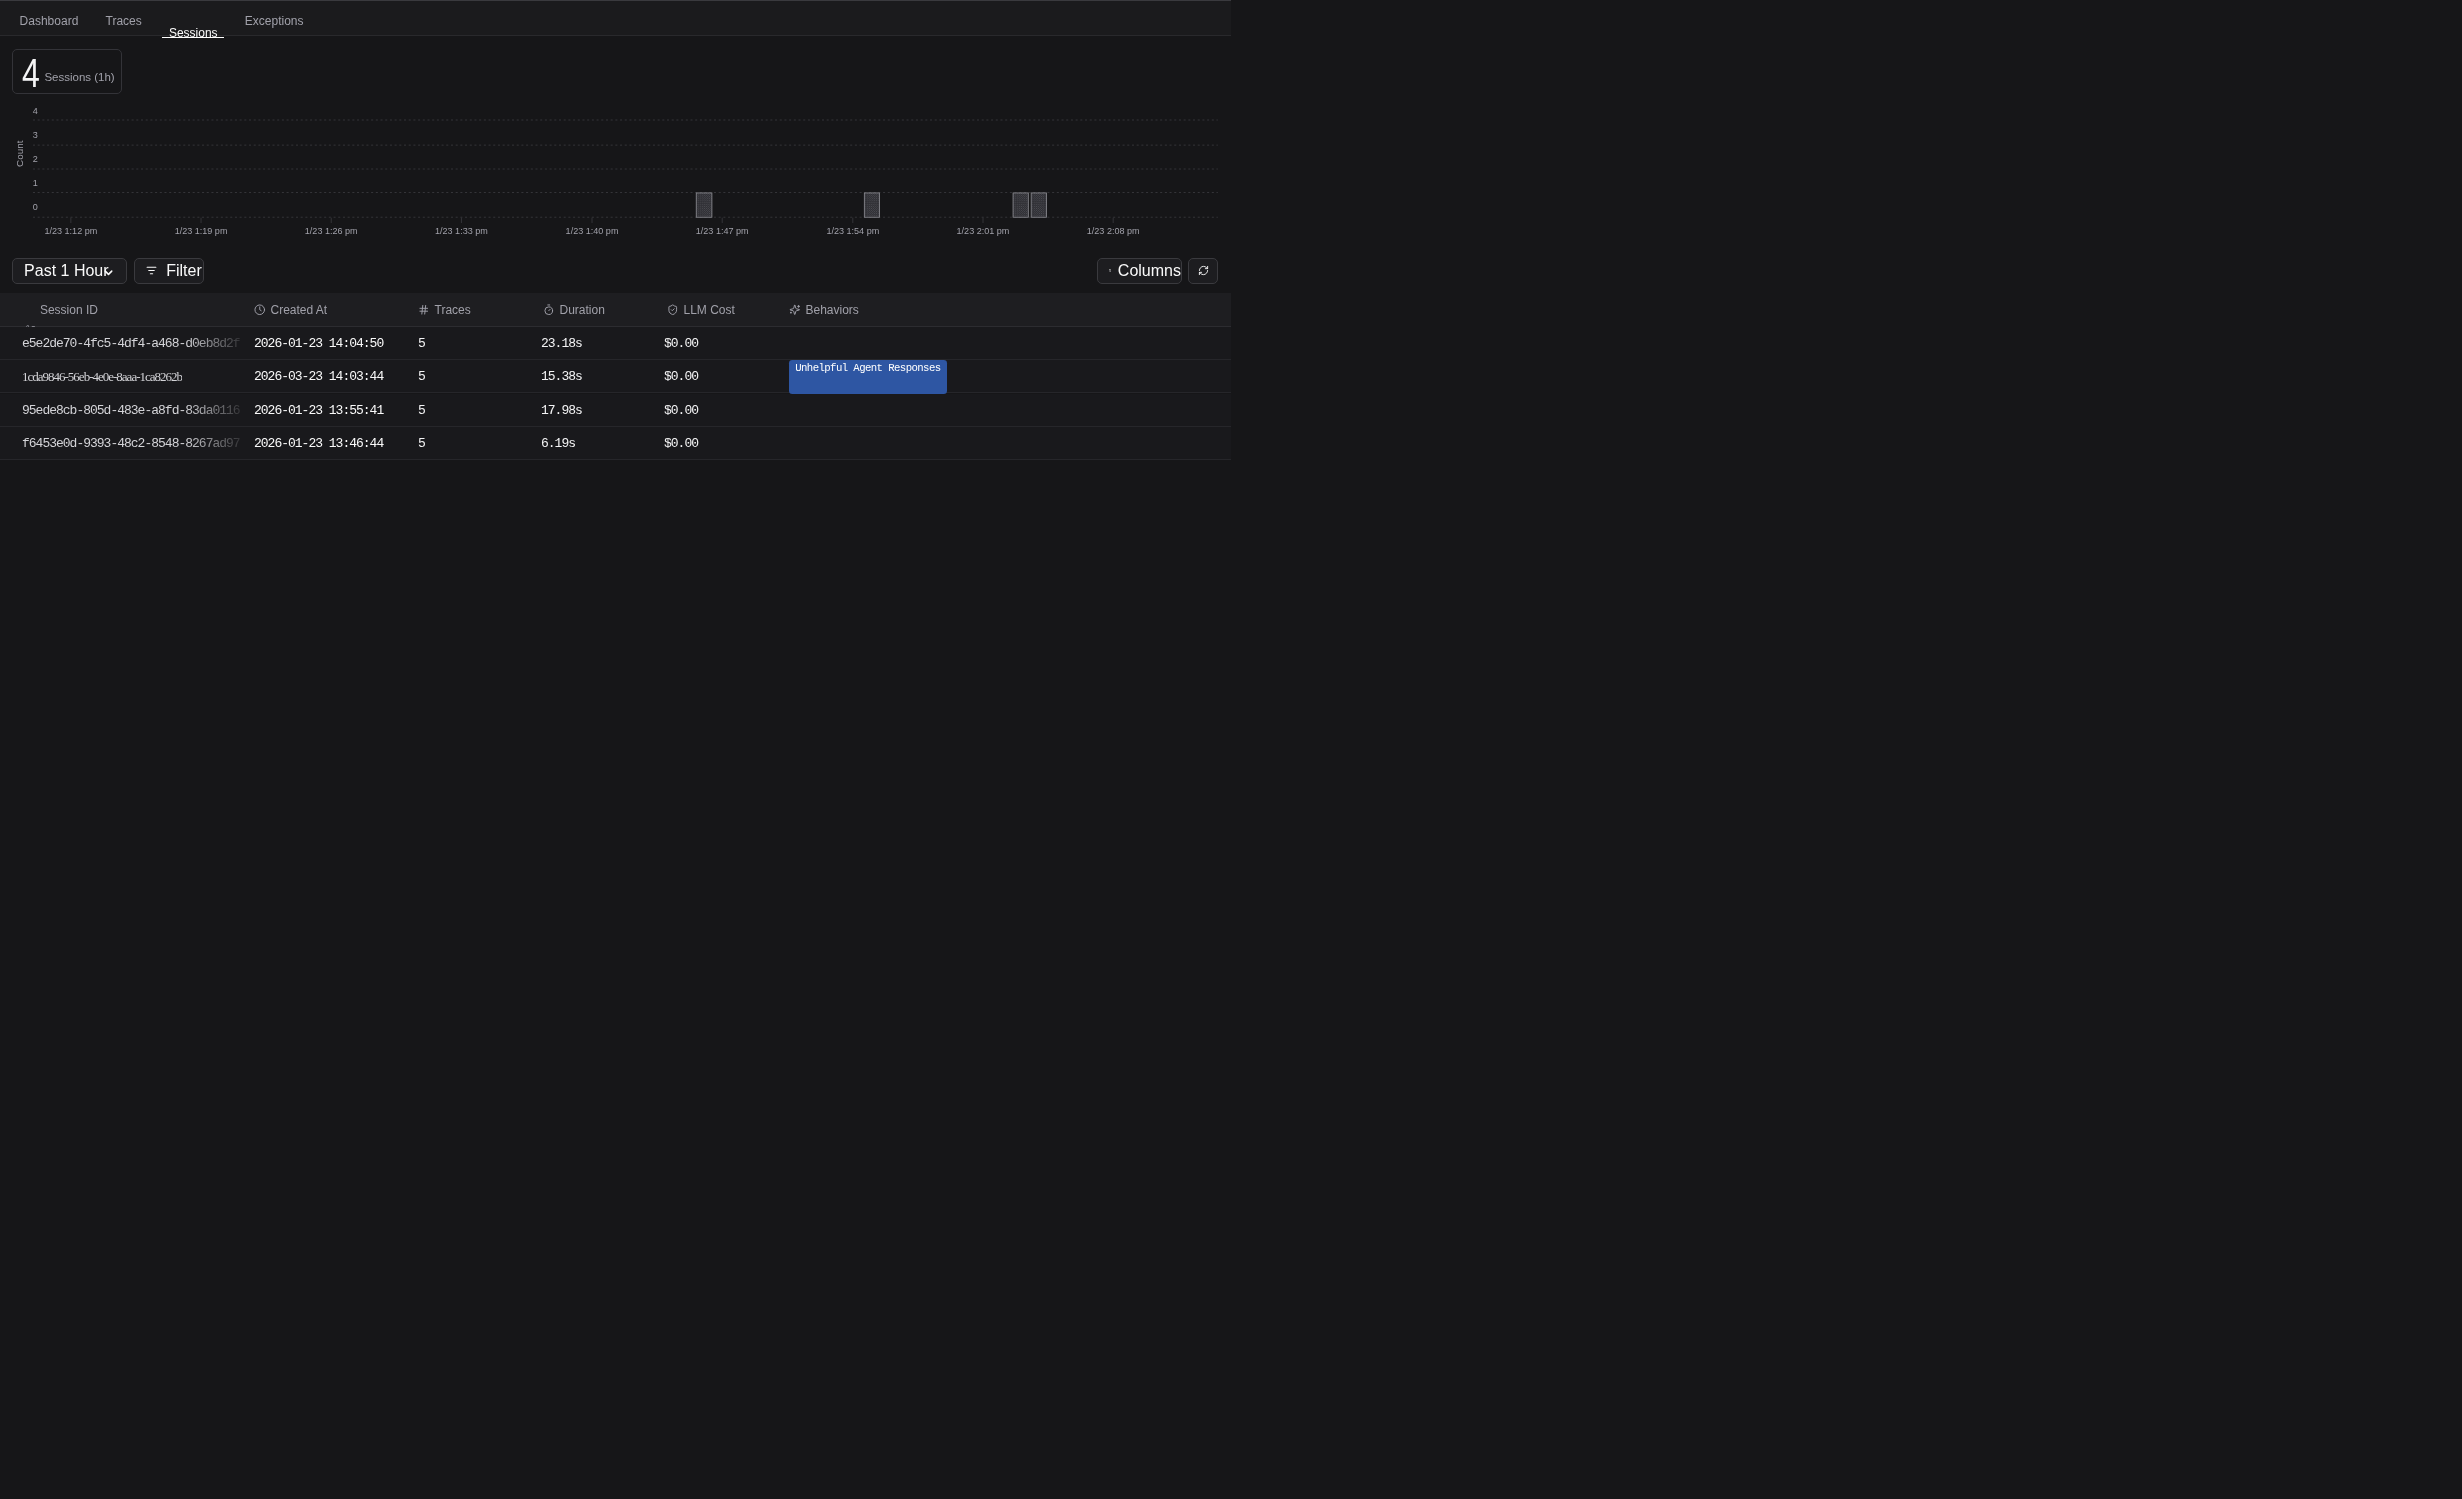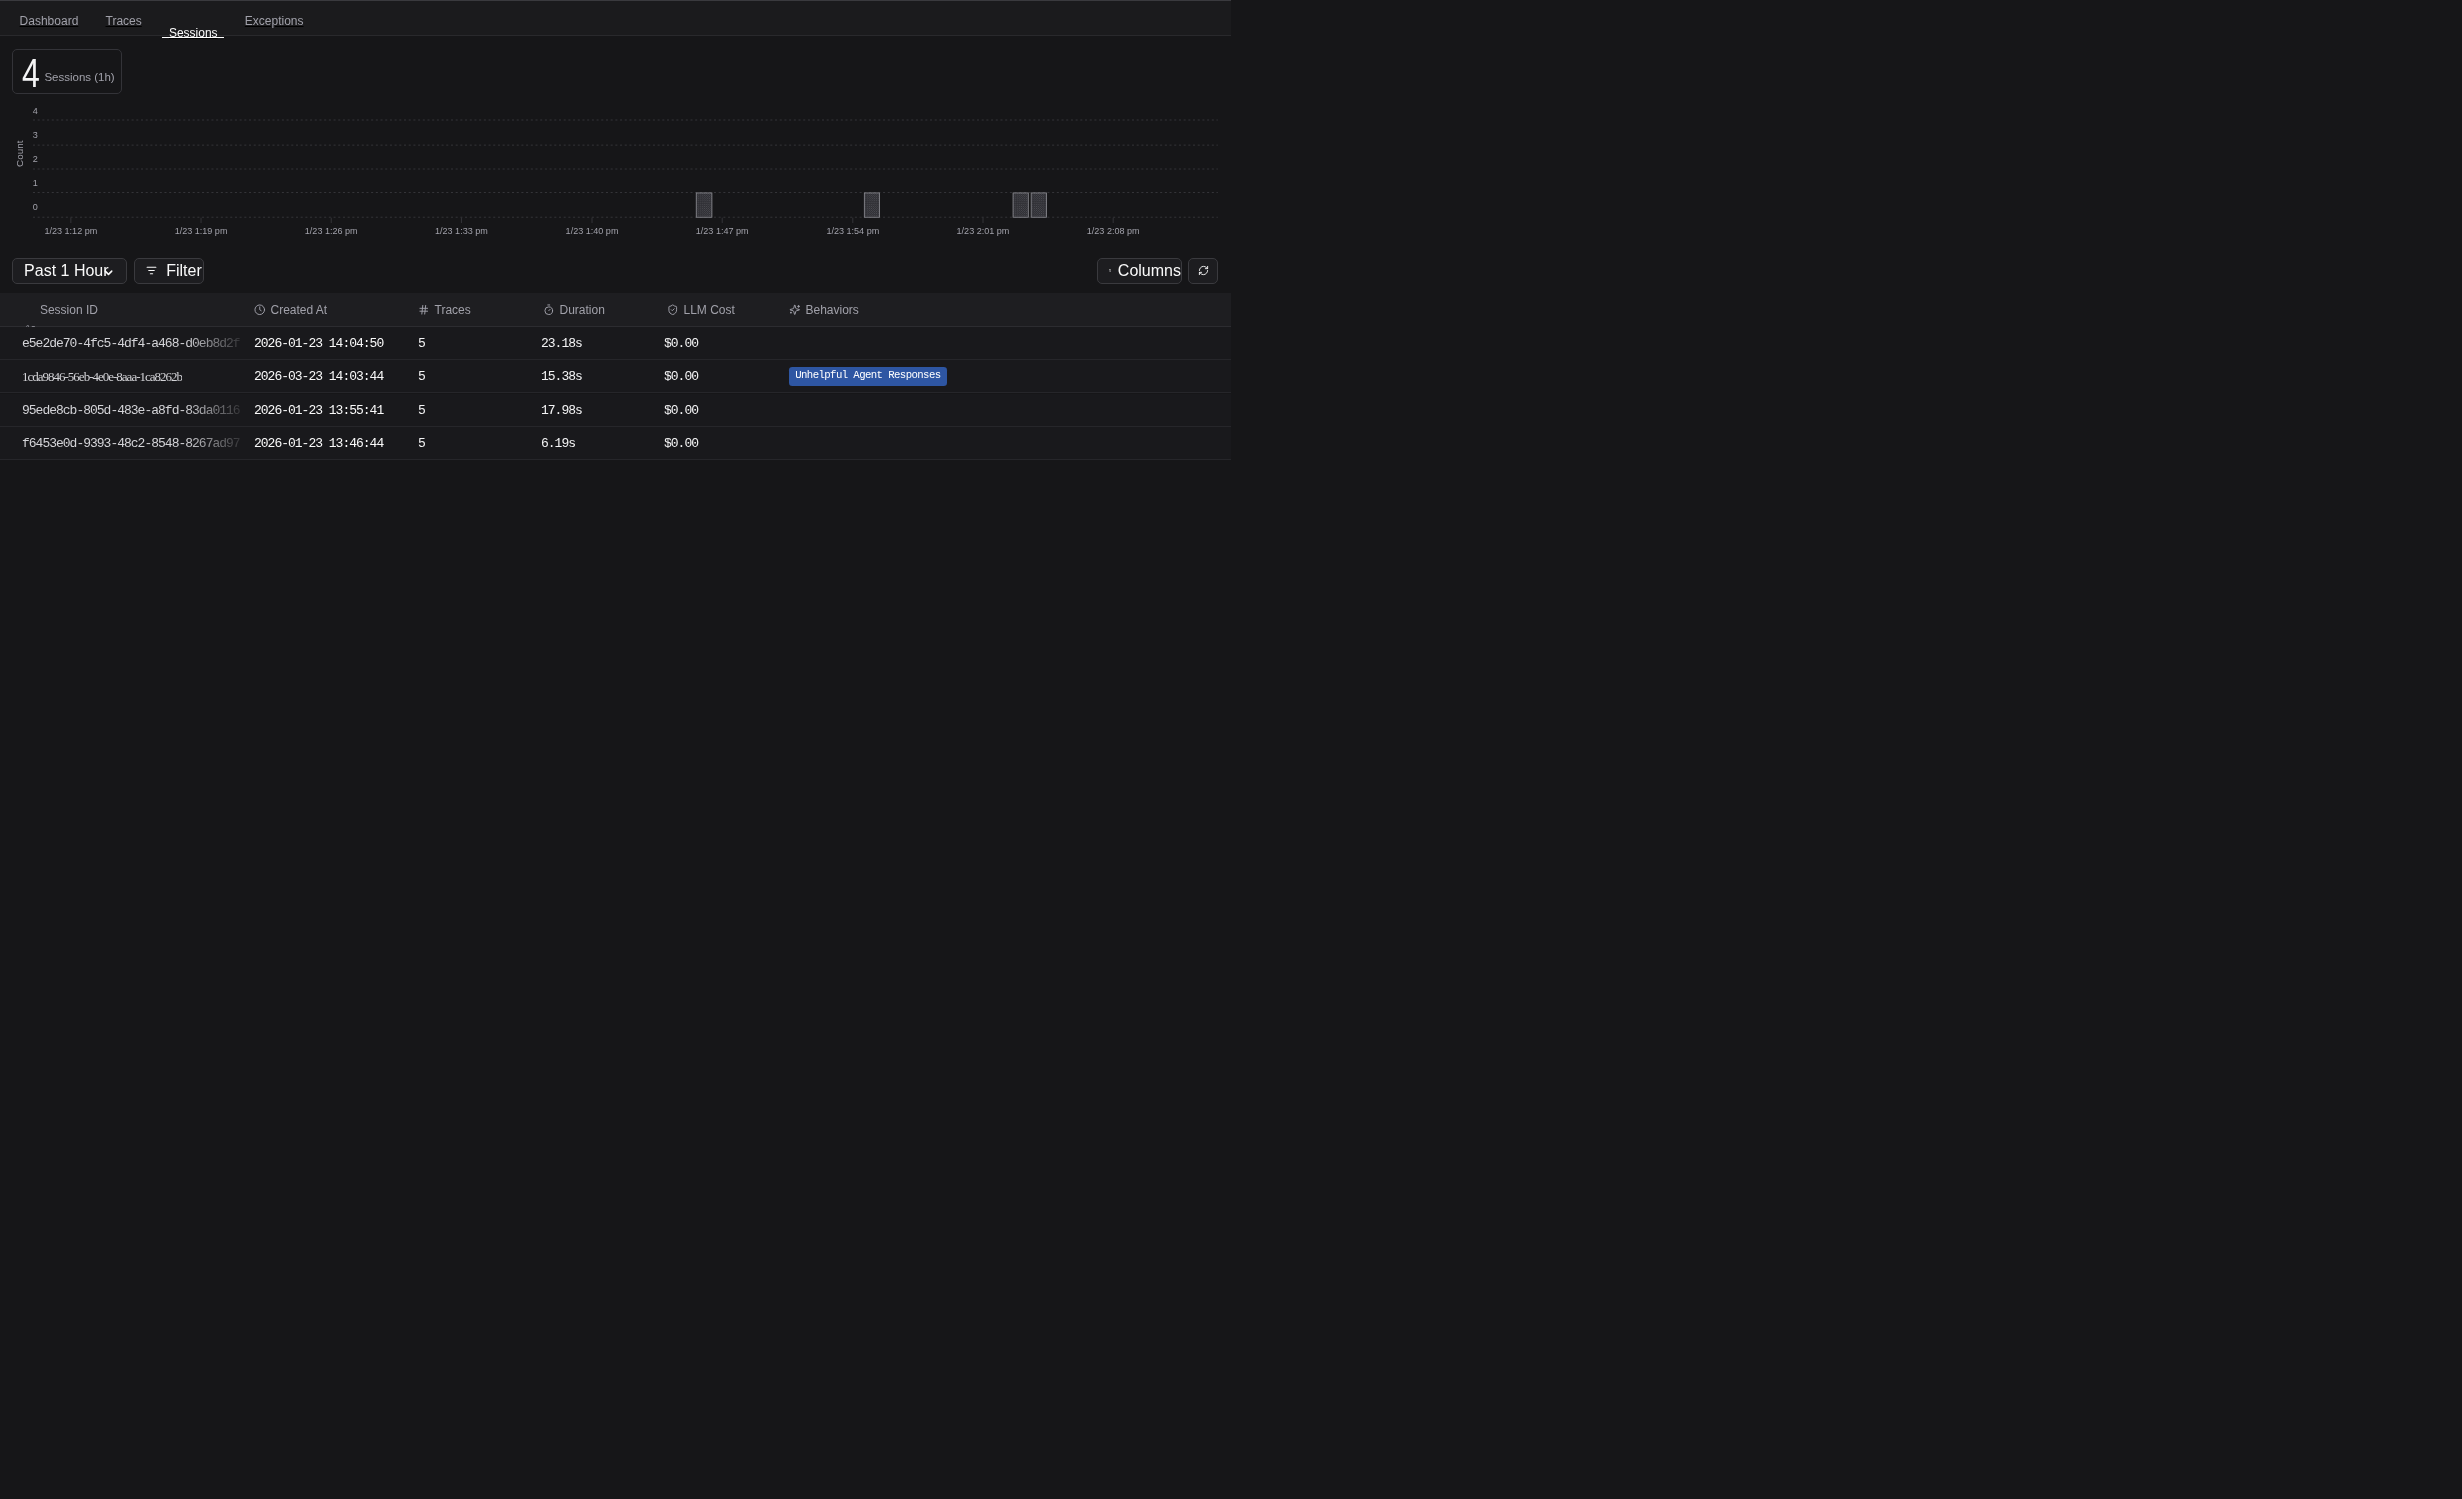--- a/index.html
+++ b/index.html
@@ -1,31 +1,31 @@
 <!DOCTYPE html>
 <html style="font-size:13px"><head>
 <meta charset="utf-8">
 <style>
 * { margin:0; padding:0; box-sizing:border-box; }
 html,body { width:1231px; height:750px; background:#161618; font-family:"Liberation Sans", sans-serif; overflow:hidden; }
-.nav { position:relative; height:36px; background:#1b1b1d; border-top:0.8px solid #3a3a3e; border-bottom:0.8px solid #29292c; display:flex; align-items:stretch; padding-left:13px; padding-top:5.8px;text-decoration:underline; }
+.nav { position:relative; height:36px; background:#1b1b1d; border-top:0.8px solid #3a3a3e; border-bottom:0.8px solid #29292c; display:flex; align-items:stretch; padding-left:13px; padding-top:5.8px; }
 .tab { display:flex; align-items:center; padding:0 6.6px; margin-right:14px; font-size:12px; color:#a1a1aa; }
 .tab.active { color:#fafafa;margin-top:24px; }
 .card { position:absolute; left:12.4px; top:49px; width:110px; height:45px; border:0.8px solid #333338; border-radius:5px; }
 .card .num { position:absolute; left:8.2px; top:2.9px; font-size:40px; line-height:40px; color:#f4f4f5; transform:scale(0.8,1.01); transform-origin:left top; }
 .card .lbl { position:absolute; left:31px; top:21.4px; font-size:11.5px; color:#a1a1aa; }
 .btn { position:absolute; display:flex; align-items:center; border:0.8px solid #3a3a3e; border-radius:5px; background:#1d1d20; color:#fafafa; font-size:16px; }
 .sep { position:absolute; left:0; width:1231px; border-top:0.8px solid #26262a; }
 .thead { position:absolute; left:0; top:293px; width:1231px; height:34px; background:#1e1e21; border-bottom:0.8px solid #2c2c30; }
 .th { position:absolute; top:0; height:34px; display:flex; align-items:center; gap:5px; color:#a1a1aa; font-size:12px; }
 .row { position:absolute; left:0; width:1231px; height:33px; background:#19191c; border-bottom:0.8px solid #26262a; font-family:"Liberation Mono", monospace; font-size:13px; letter-spacing:-1px; }
 .cell { position:absolute; top:0; height:33px; display:flex; align-items:center; color:#f4f4f5; }
 .sid { color:#d4d4d8; -webkit-mask-image:linear-gradient(90deg,#000 163px, rgba(0,0,0,0.08) 222px, transparent 239px); mask-image:linear-gradient(90deg,#000 163px, rgba(0,0,0,0.08) 222px, transparent 239px); }
 .cre { color:#fafafa; }
-.badge { background:#2e56a3; color:#fff; font-size:10.7px; letter-spacing:-0.6px; height:19px; line-height:17.3px; padding:0 6.2px; border-radius:3.3px;font-family:Liberation Mono, monospace; }
+.badge { background:#2e56a3; color:#fff; font-size:10.7px; letter-spacing:-0.6px; height:34px; line-height:17.3px; padding:0 6.2px; border-radius:3.3px;font-family:Liberation Mono, monospace; }
 svg.icon { display:block; }
 </style>
 </head>
 <body>
 <div class="nav">
   <div class="tab">Dashboard</div>
   <div class="tab">Traces</div>
   <div class="tab active">Sessions</div>
     <div style="position:absolute;left:162px;top:36px;width:62px;height:1.1px;background:#fff;"></div>
   <div class="tab">Exceptions</div>

